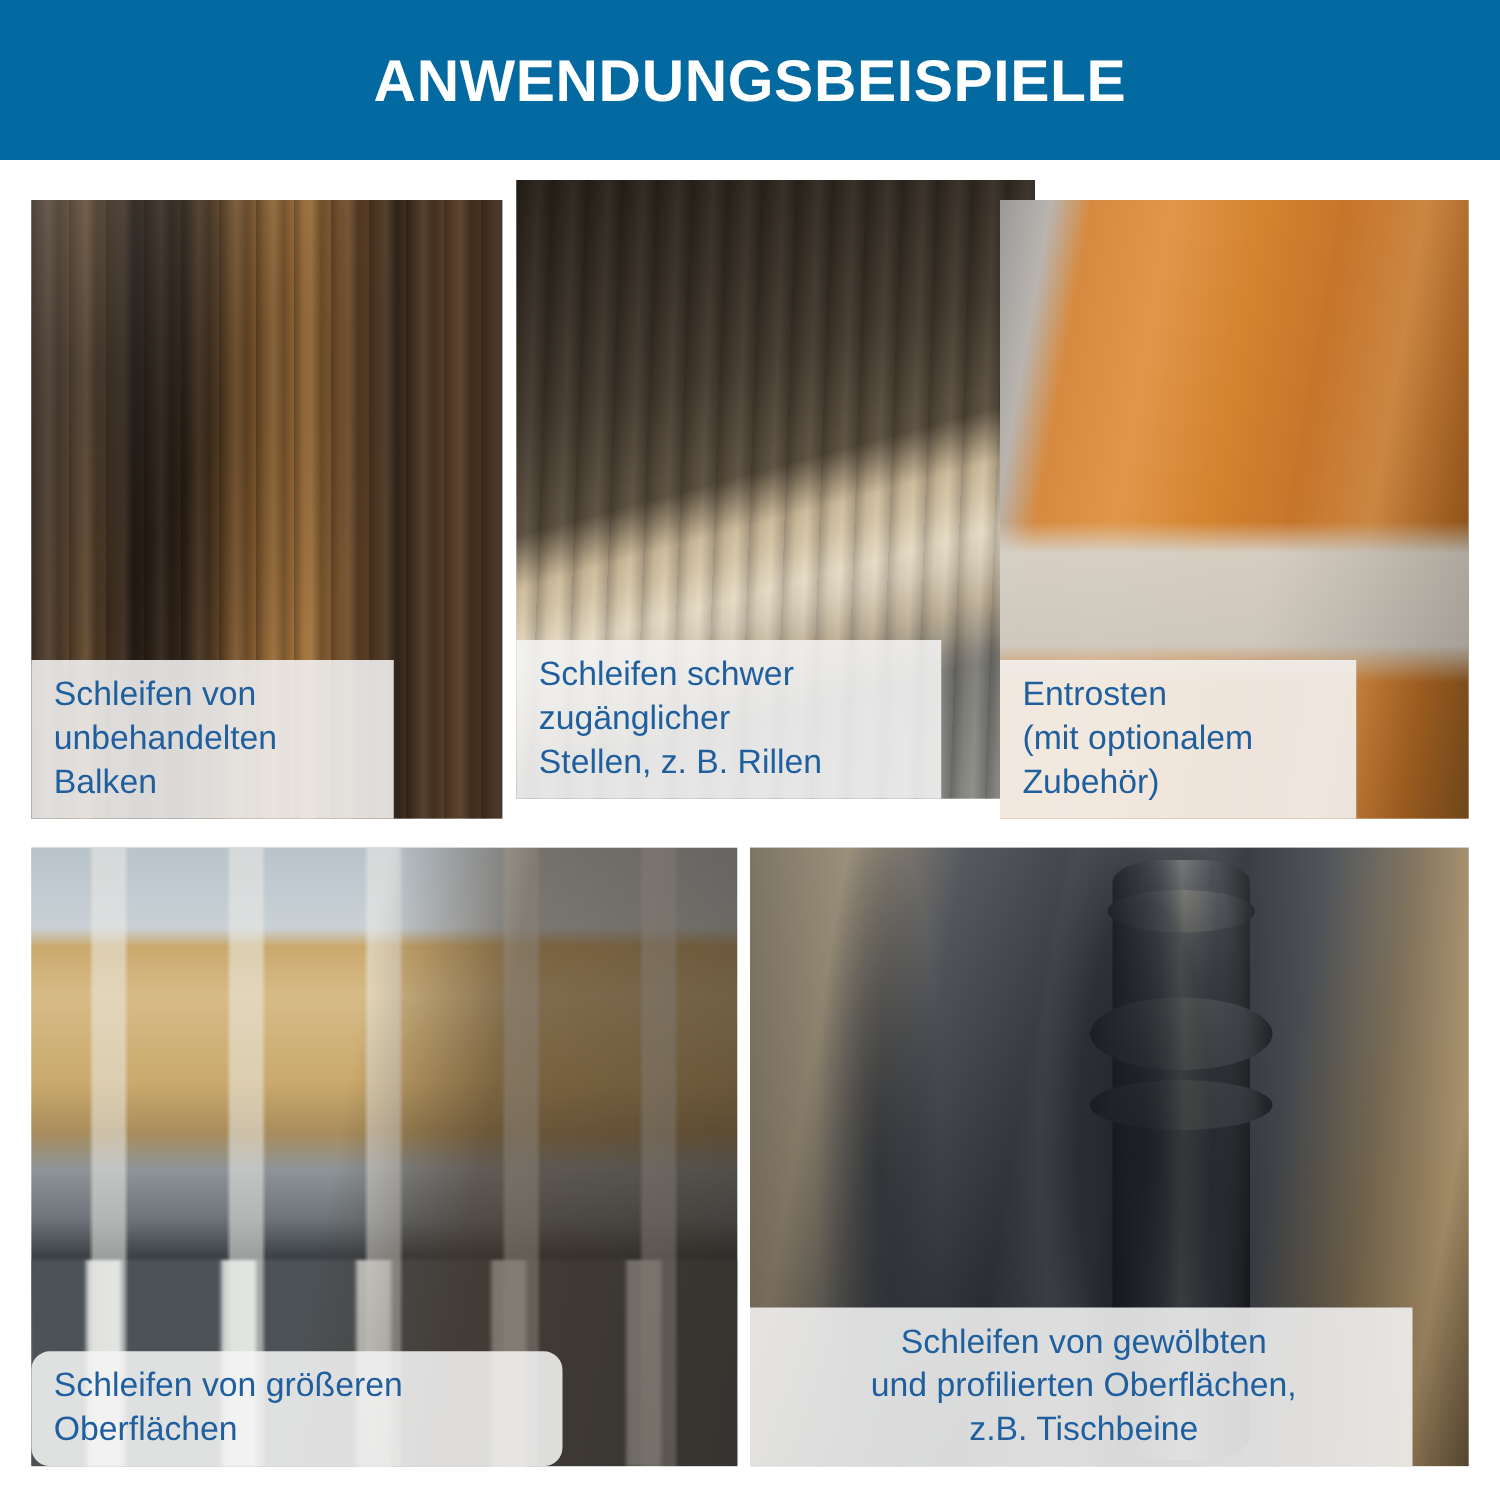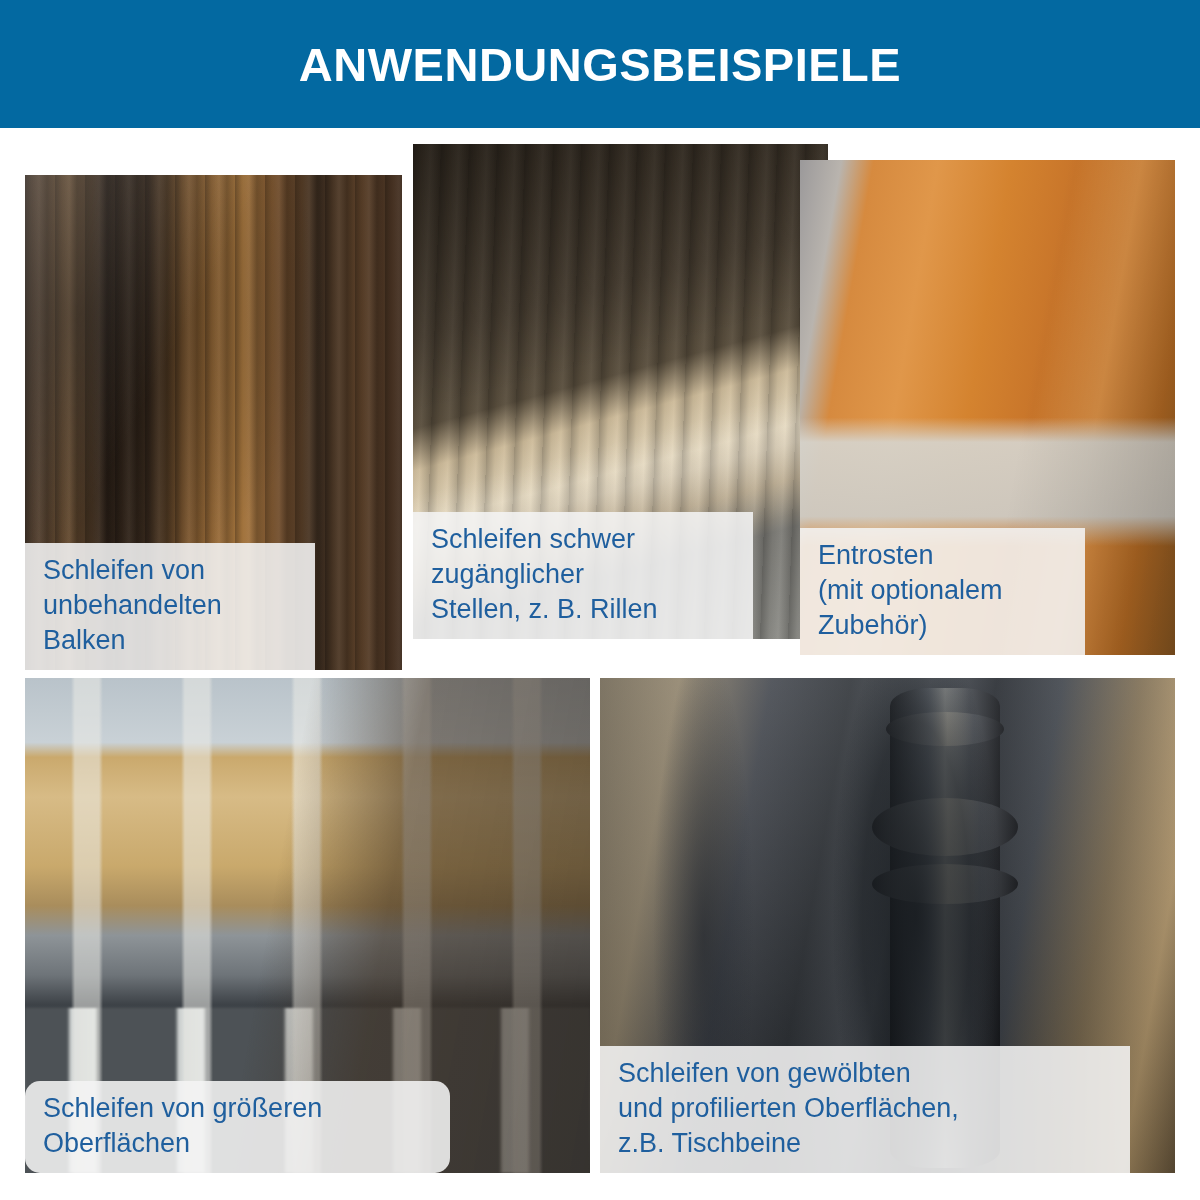--- a/index.html
+++ b/index.html
@@ -62,25 +62,25 @@
     color: #1f5f9e;
     font-size: 27px;
     line-height: 1.30;
     padding: 10px 14px 12px 18px;
     box-sizing: border-box;
     font-family: "Liberation Sans", sans-serif;
     white-space: pre-line;
   }
 
   
-  #tile-1 { left: 25px;  top: 175px; width: 377px; height: 495px; }
+  #tile-1 { left: 25px;  top: 160px; width: 377px; height: 495px; }
   #tile-2 { left: 413px; top: 144px; width: 415px; height: 495px; }
   #tile-3 { left: 800px; top: 160px; width: 375px; height: 495px; }
   #tile-4 { left: 25px;  top: 678px; width: 565px; height: 495px; }
-  #tile-5 { left: 600px; top: 678px; width: 575px; height: 495px; }
+  #tile-5 { left: 600px; top: 678px; width: 575px; height: 495px; text-align: center; }
 
   #tile-1 .caption { width: 290px; }
   #tile-2 .caption { width: 340px; }
   #tile-3 .caption { width: 285px; margin-top: 48px; }
   #tile-4 .caption { width: 425px; border-radius: 15px; }
   #tile-5 .caption { width: 530px; }
 
   
   
   .ph-beams {

